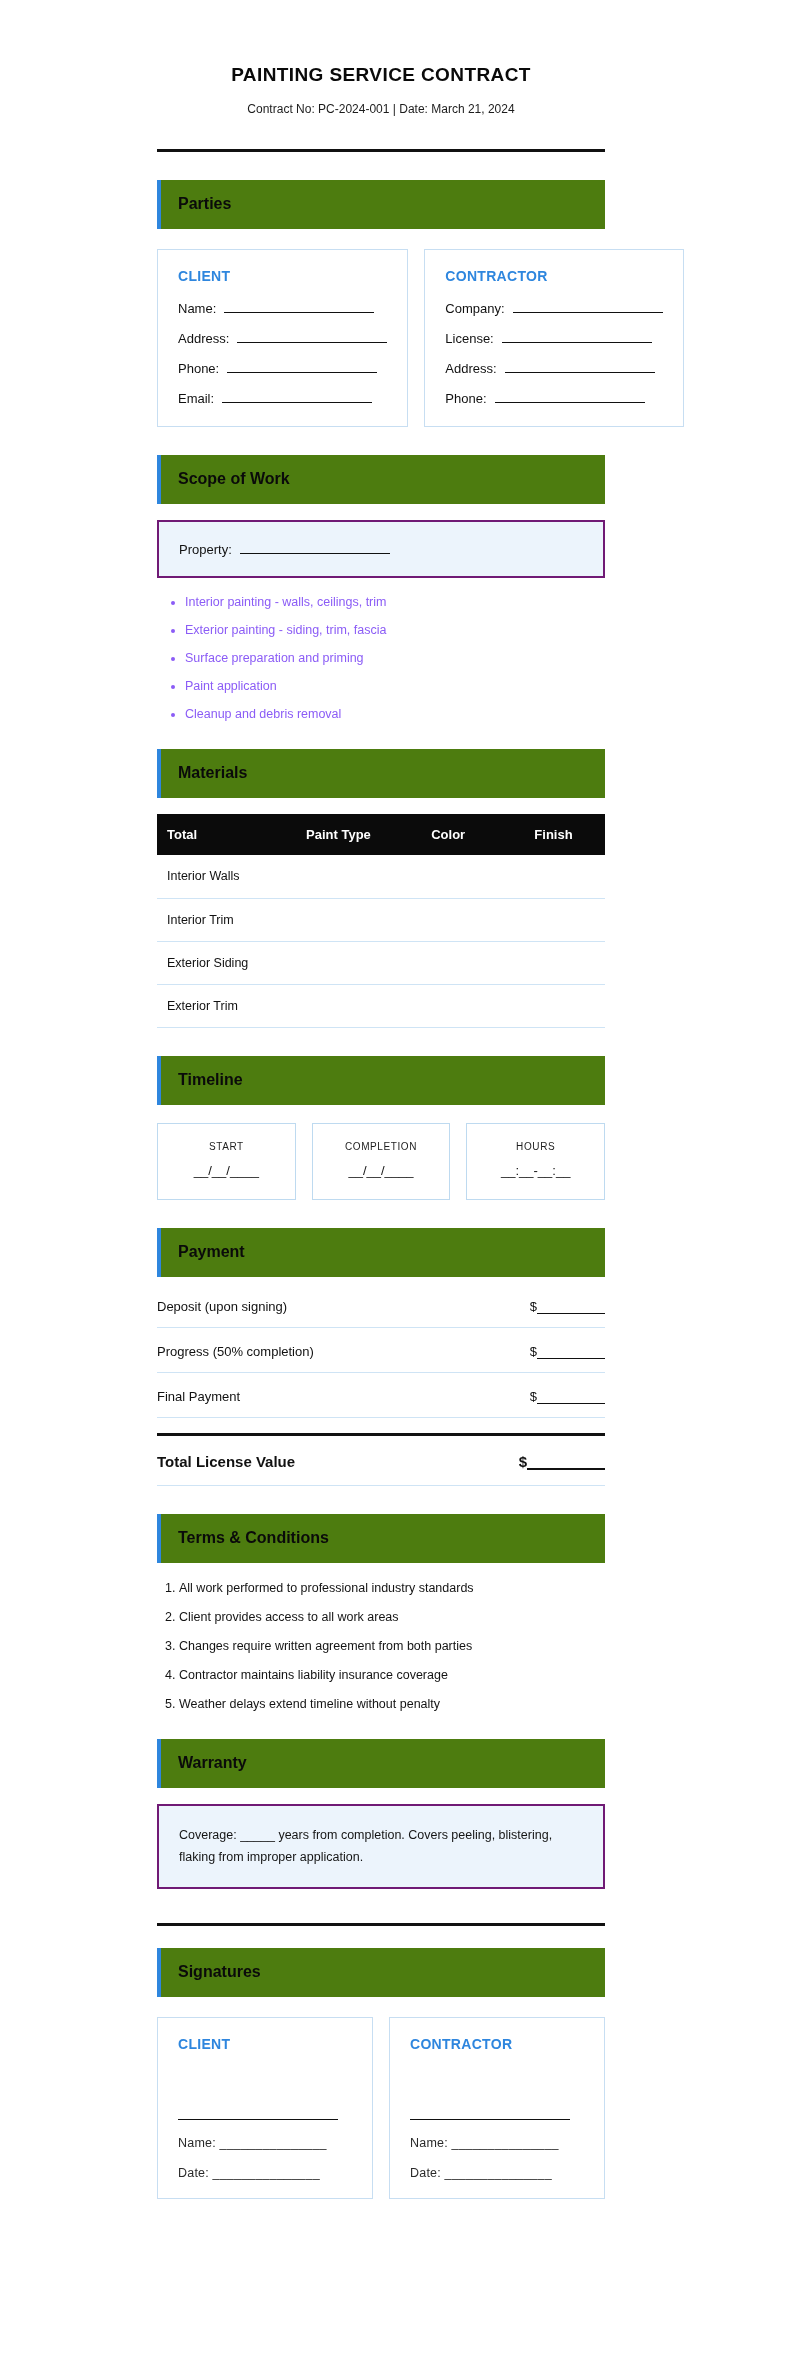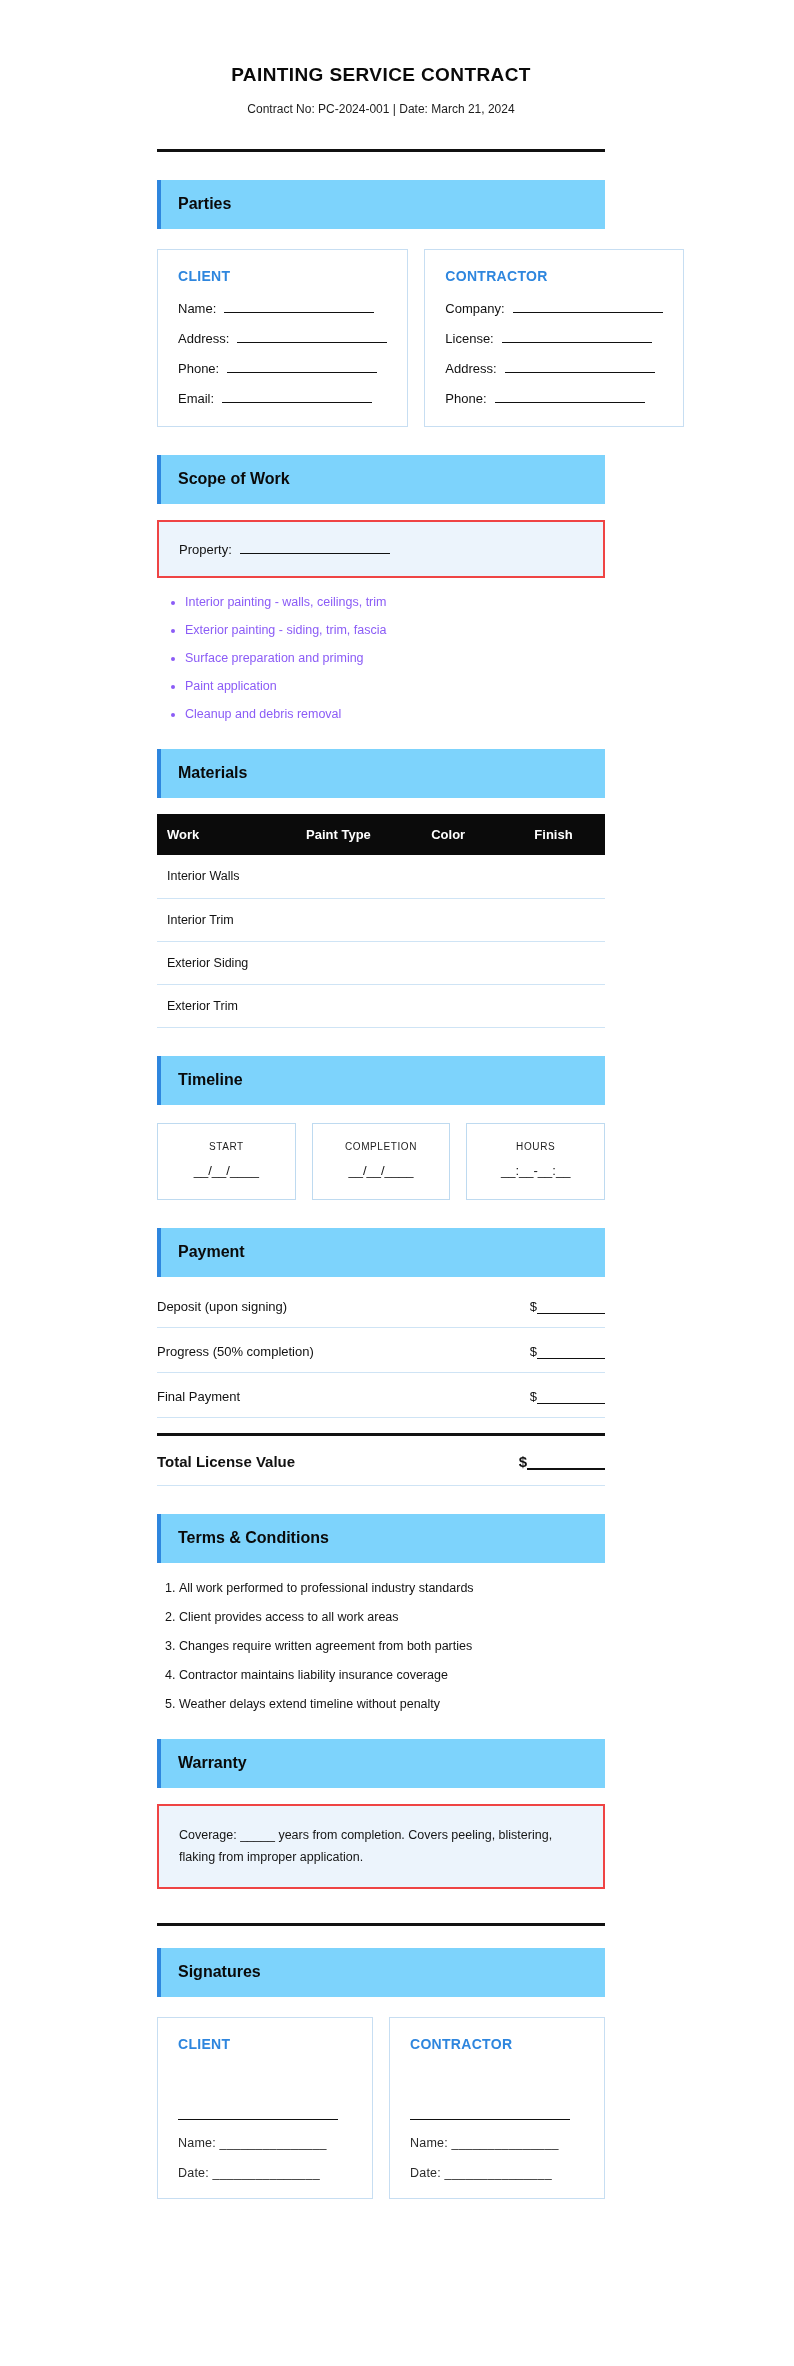--- a/index.html
+++ b/index.html
@@ -31,21 +31,21 @@
   }
   .doc-meta {
     margin-top: 16px;
     font-size: 12px;
     color: #1c1c1c;
   }
 
   
   section { margin-top: 28px; }
   .band {
-    background: #7dd3fc;
+    background: #4d7c0f;
     border-left: 4px solid #2e86de;
     padding: 15px 17px 16px 17px;
     font-size: 16px;
     font-weight: 700;
     color: #0a0a0a;
   }
 
   
   .two-col {
     display: grid;
@@ -74,21 +74,21 @@
   .fline {
     display: inline-block;
     width: 150px;
     height: 12px;
     border-bottom: 1.5px solid #111111;
     margin-left: 8px;
   }
 
   
   .callout {
-    border: 2px solid #ef4444;
+    border: 2px solid #701a75;
     background: #ecf4fc;
     padding: 18px 20px;
     margin-top: 16px;
   }
   .callout .fline { width: 150px; }
   .w-title { font-size: 13px; font-weight: 700; margin-bottom: 6px; }
   .w-text  { font-size: 12.5px; line-height: 1.8; color: #151515; }
 
   
   ul.scope-list {
@@ -242,21 +242,21 @@
     <div class="band">Materials</div>
     <table class="materials">
       <colgroup>
           <col style="width:28%">
           <col style="width:25%">
           <col style="width:24%">
           <col style="width:23%">
         </colgroup>
       <thead>
         <tr>
-          <th>Work</th>
+          <th>Total</th>
           <th>Paint Type</th>
           <th>Color</th>
           <th>Finish</th>
         </tr>
       </thead>
       <tbody>
         <tr>
           <td>Interior Walls</td>
           <td></td>
           <td></td>

